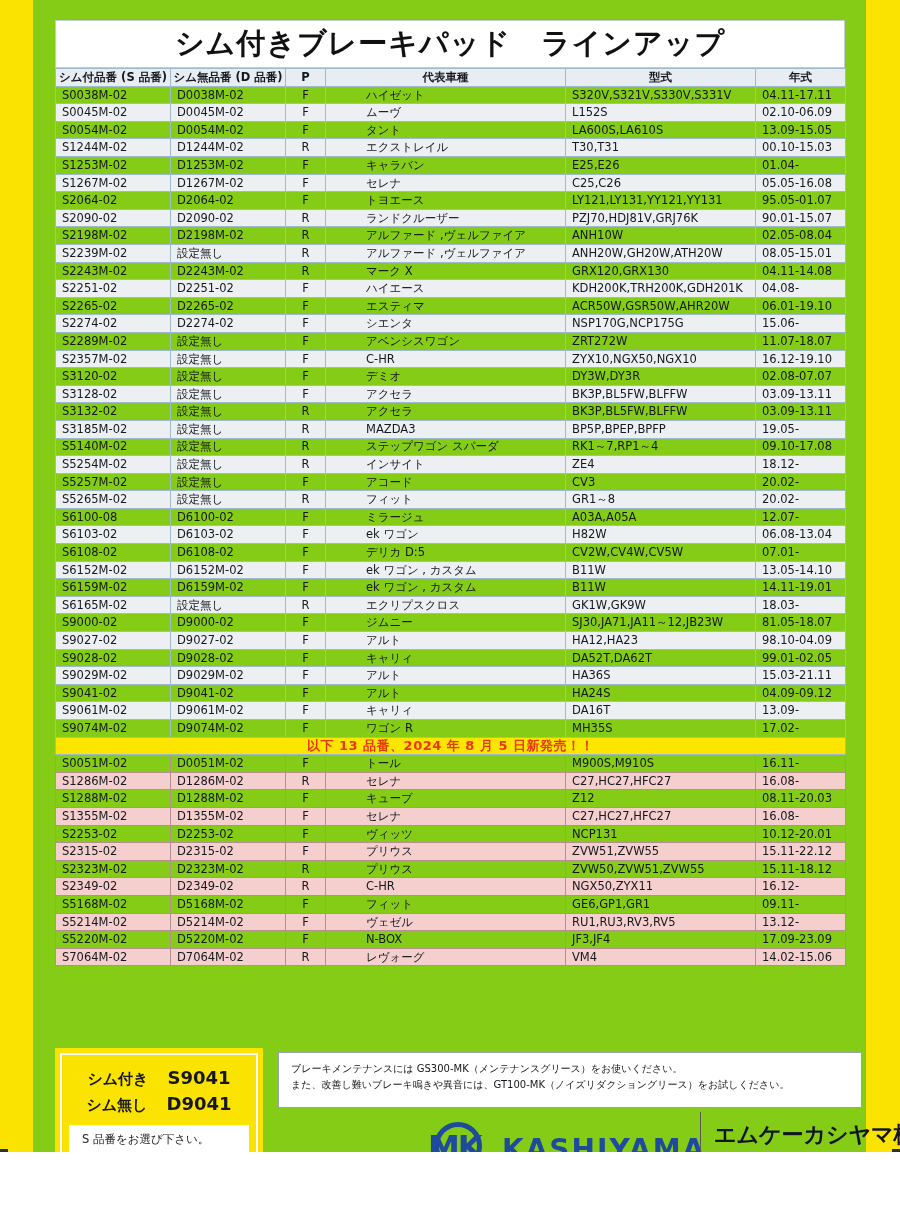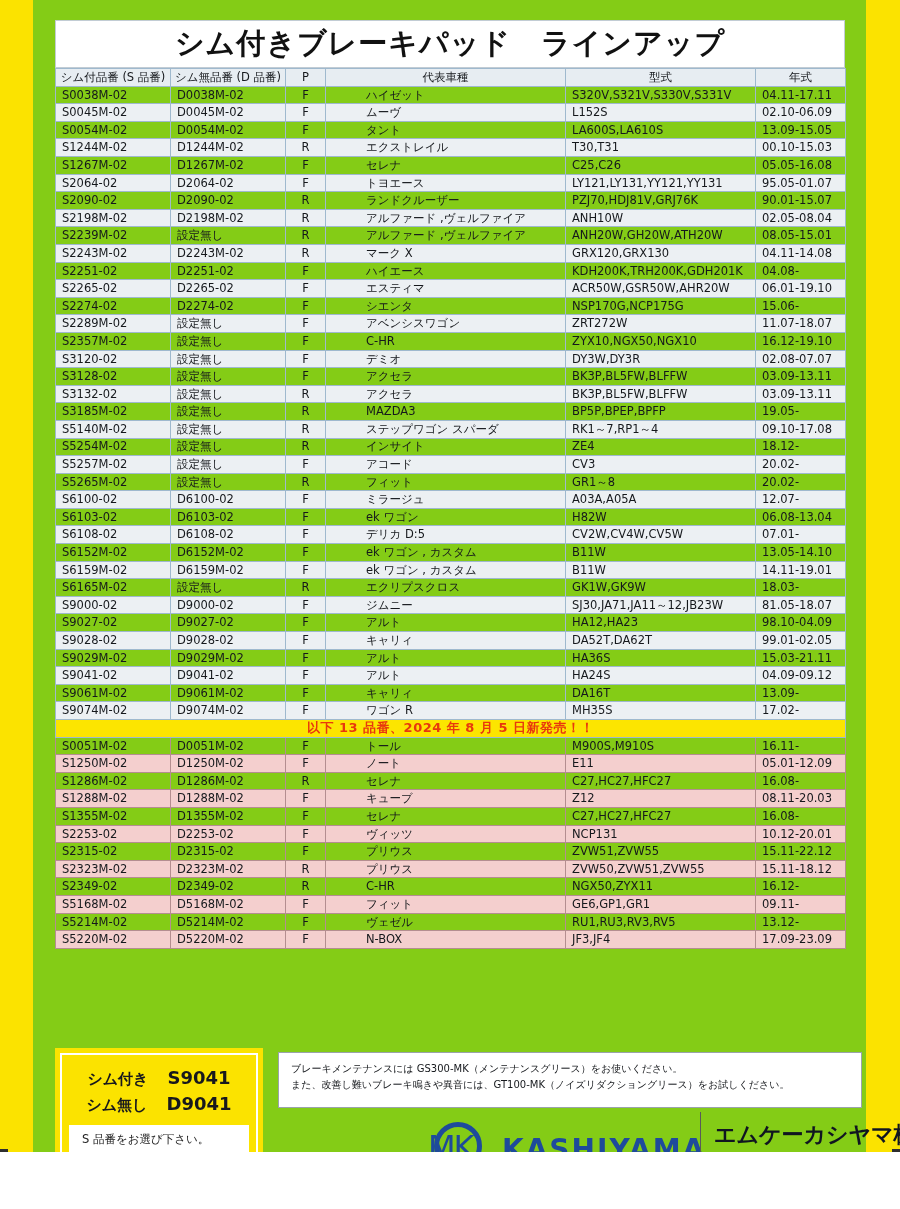--- a/index.html
+++ b/index.html
@@ -24,21 +24,21 @@
   table.lineup {
     position:absolute; left:55px; top:68px; width:790px;
     border-collapse:collapse; table-layout:fixed;
   }
   .lineup th, .lineup td {
     border:1px solid #9fb9ce; box-sizing:border-box;
     font-size:11.5px; color:#15181c; height:17.6px; line-height:1.1;
     padding:0 0 0 6px; overflow:hidden; white-space:nowrap;
   }
   .lineup th {
-    background:#e7edf2; text-align:center; padding:2px 0; font-weight:normal;
+    background:#e7edf2; text-align:center; padding:2px 0; font-weight:bold;
   }
   .lineup td:nth-child(3) { text-align:center; padding:0; }
   .lineup td:nth-child(4) { padding-left:40px;margin-top:48px; }
   tbody.main-rows tr:nth-child(even) td { background:#ecf0f3; }
   tbody.new-rows  tr:nth-child(even) td { background:#f4cfce; }
   tbody.new-rows  td { border-color:#b48e90; }
   tbody.banner td {
     background:#fce500; color:#e8380d; font-weight:bold; text-align:center;
     font-size:13px; padding:0; letter-spacing:0.5px; border-color:#9fb9ce;
   }
@@ -63,21 +63,21 @@
   .notice-box {
     position:absolute; left:278px; top:1052px; width:584px; height:56px;
     background:#ffffff; border:1px solid #9aa3ab; box-sizing:border-box;
     padding:8px 12px; font-size:10px; color:#15181c; line-height:1.55; white-space:nowrap;
   }
 
   .logo { position:absolute; left:430px; top:1120px; display:flex; align-items:center; color:#1e4b9b; }
   .logo-mark { position:relative; width:64px; height:58px; }
   .logo-circle { position:absolute; left:4px; top:2px; width:48px; height:48px;
     border:5px solid #1e4b9b; border-radius:50%; box-sizing:border-box; }
-  .logo-mk { position:absolute; left:-2px; top:8px; font-size:32px; font-weight:normal; letter-spacing:-2px; }
+  .logo-mk { position:absolute; left:-2px; top:8px; font-size:32px; font-weight:bold; letter-spacing:-2px; }
   .logo-text { font-size:28px; font-weight:bold; letter-spacing:2px; margin-left:8px; }
 
   .divider { position:absolute; left:700px; top:1112px; width:1px; height:74px; background:#5a5a5a; }
   .company { position:absolute; left:714px; top:1120px; font-size:22px; font-weight:bold; color:#101521; }
 </style>
 </head>
 <body>
 
 <div class="page">
   <div class="strip strip-left"></div>
@@ -133,20 +133,28 @@
         </tr>
         <tr>
           <td>S1244M-02</td>
           <td>D1244M-02</td>
           <td>R</td>
           <td>エクストレイル</td>
           <td>T30,T31</td>
           <td>00.10-15.03</td>
         </tr>
         <tr>
+          <td>S1253M-02</td>
+          <td>D1253M-02</td>
+          <td>F</td>
+          <td>キャラバン</td>
+          <td>E25,E26</td>
+          <td>01.04-</td>
+        </tr>
+        <tr>
           <td>S1267M-02</td>
           <td>D1267M-02</td>
           <td>F</td>
           <td>セレナ</td>
           <td>C25,C26</td>
           <td>05.05-16.08</td>
         </tr>
         <tr>
           <td>S2064-02</td>
           <td>D2064-02</td>
@@ -285,21 +293,21 @@
         </tr>
         <tr>
           <td>S5265M-02</td>
           <td>設定無し</td>
           <td>R</td>
           <td>フィット</td>
           <td>GR1～8</td>
           <td>20.02-</td>
         </tr>
         <tr>
-          <td>S6100-02</td>
+          <td>S6100-08</td>
           <td>D6100-02</td>
           <td>F</td>
           <td>ミラージュ</td>
           <td>A03A,A05A</td>
           <td>12.07-</td>
         </tr>
         <tr>
           <td>S6103-02</td>
           <td>D6103-02</td>
           <td>F</td>
@@ -404,28 +412,20 @@
     <tbody class="new-rows">
         <tr>
           <td>S0051M-02</td>
           <td>D0051M-02</td>
           <td>F</td>
           <td>トール</td>
           <td>M900S,M910S</td>
           <td>16.11-</td>
         </tr>
         <tr>
-          <td>S1250M-02</td>
-          <td>D1250M-02</td>
-          <td>F</td>
-          <td>ノート</td>
-          <td>E11</td>
-          <td>05.01-12.09</td>
-        </tr>
-        <tr>
           <td>S1286M-02</td>
           <td>D1286M-02</td>
           <td>R</td>
           <td>セレナ</td>
           <td>C27,HC27,HFC27</td>
           <td>16.08-</td>
         </tr>
         <tr>
           <td>S1288M-02</td>
           <td>D1288M-02</td>
@@ -490,20 +490,28 @@
           <td>RU1,RU3,RV3,RV5</td>
           <td>13.12-</td>
         </tr>
         <tr>
           <td>S5220M-02</td>
           <td>D5220M-02</td>
           <td>F</td>
           <td>N-BOX</td>
           <td>JF3,JF4</td>
           <td>17.09-23.09</td>
+        </tr>
+        <tr>
+          <td>S7064M-02</td>
+          <td>D7064M-02</td>
+          <td>R</td>
+          <td>レヴォーグ</td>
+          <td>VM4</td>
+          <td>14.02-15.06</td>
         </tr>
       </tbody>
   </table>
 
   <div class="shim-box">
     <div class="shim-box-inner">
       <div class="shim-line">
         <span class="lbl">シム付き</span>
         <span class="val">S9041</span>
       </div>

